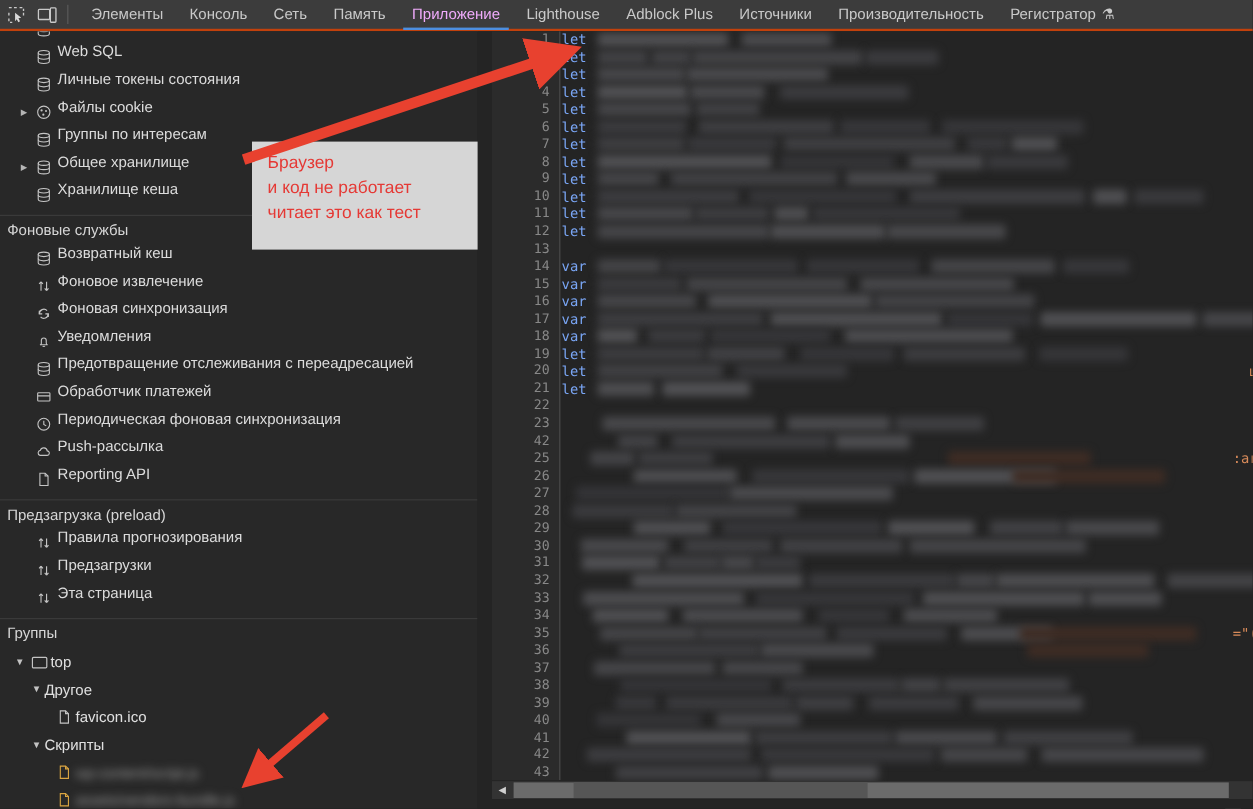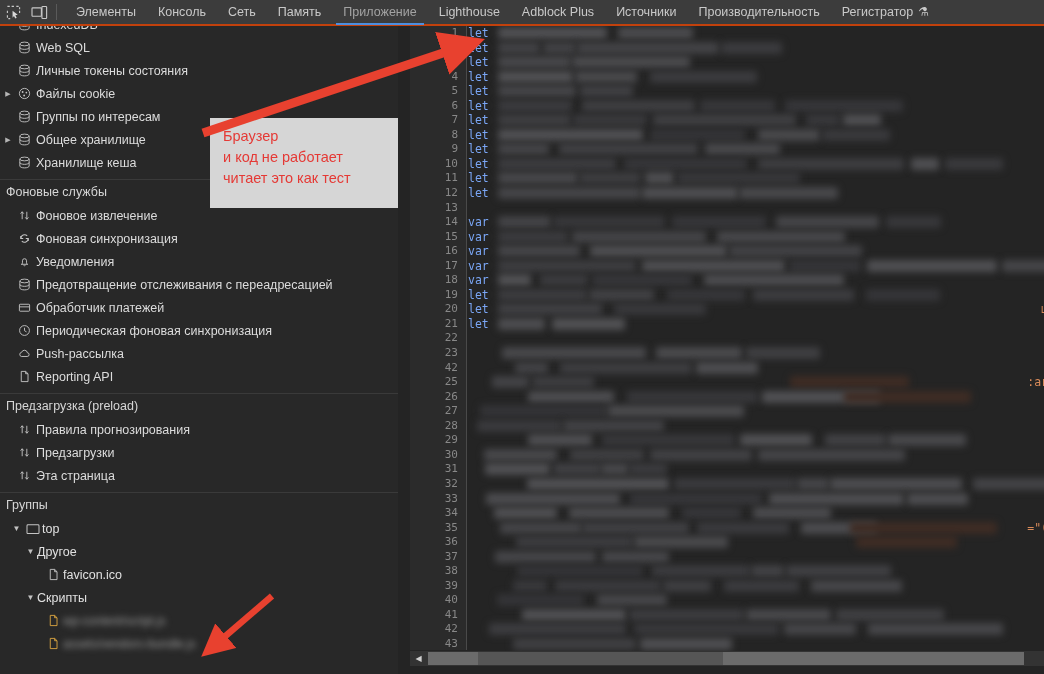--- a/index.html
+++ b/index.html
@@ -21,33 +21,33 @@
   .tb-icon{
     width:26px;height:24px;display:flex;align-items:center;justify-content:center;
     cursor:pointer;
   }
   .tb-sep{width:1px;height:16px;background:#5a5a5a;margin:0 8px 0 4px;}
   .tabs{display:flex;align-items:center;height:26px;}
   .tab{
     height:26px;line-height:26px;padding:0 11px;font-size:12.5px;color:#c9c9c9;
     white-space:nowrap;cursor:pointer;box-sizing:border-box;position:relative;
   }
-  .tab.active{color:#a3a3a3;}
+  .tab.active{color:#f0abfc;}
   .tab.active:after{
     content:"";position:absolute;left:4px;right:4px;bottom:0;height:2px;background:#4d8fe0;
   }
   .flask{margin-left:5px;font-size:12px;color:#c9c9c9;}
 
   
   .sidebar{
     position:absolute;left:0;top:26px;width:398px;height:648px;
     background:#282828;overflow:hidden;
   }
   .s-row{
-    display:flex;align-items:center;height:23px;padding-left:2px;
+    display:flex;height:23px;padding-left:14px;
     box-sizing:border-box;white-space:nowrap;cursor:pointer;
   }
   .s-row .tw{
     width:12px;min-width:12px;display:flex;align-items:center;justify-content:center;
     color:#b5b5b5;font-size:7px;
   }
   .s-row .ico{
     width:20px;min-width:20px;display:flex;align-items:center;justify-content:center;
     color:#c4c4c4;
   }
@@ -270,20 +270,31 @@
               <path d="M2 3.2v7.6c0 1.1 2.2 2 5 2s5-.9 5-2V3.2" stroke="#c4c4c4" stroke-width="1" fill="none"></path>
               <path d="M2 7c0 1.1 2.2 2 5 2s5-.9 5-2" stroke="#c4c4c4" stroke-width="1" fill="none"></path>
             </svg>
         </span>
         <span class="lbl">Хранилище кеша</span>
       </div>
     </div>
 
     <div class="s-head">Фоновые службы</div>
     <div class="group">
+      <div class="s-row">
+        <span class="tw"></span>
+        <span class="ico">
+          <svg width="13" height="13" viewBox="0 0 14 14">
+              <ellipse cx="7" cy="3.2" rx="5" ry="2" stroke="#c4c4c4" stroke-width="1" fill="none"></ellipse>
+              <path d="M2 3.2v7.6c0 1.1 2.2 2 5 2s5-.9 5-2V3.2" stroke="#c4c4c4" stroke-width="1" fill="none"></path>
+              <path d="M2 7c0 1.1 2.2 2 5 2s5-.9 5-2" stroke="#c4c4c4" stroke-width="1" fill="none"></path>
+            </svg>
+        </span>
+        <span class="lbl">Возвратный кеш</span>
+      </div>
       <div class="s-row">
         <span class="tw"></span>
         <span class="ico">
           <svg width="13" height="13" viewBox="0 0 14 14">
               <path d="M4.5 11V3M4.5 3L2.8 5M4.5 3l1.7 2" stroke="#c4c4c4" stroke-width="1" fill="none"></path>
               <path d="M9.5 3v8M9.5 11l-1.7-2M9.5 11l1.7-2" stroke="#c4c4c4" stroke-width="1" fill="none"></path>
             </svg>
         </span>
         <span class="lbl">Фоновое извлечение</span>
       </div>

